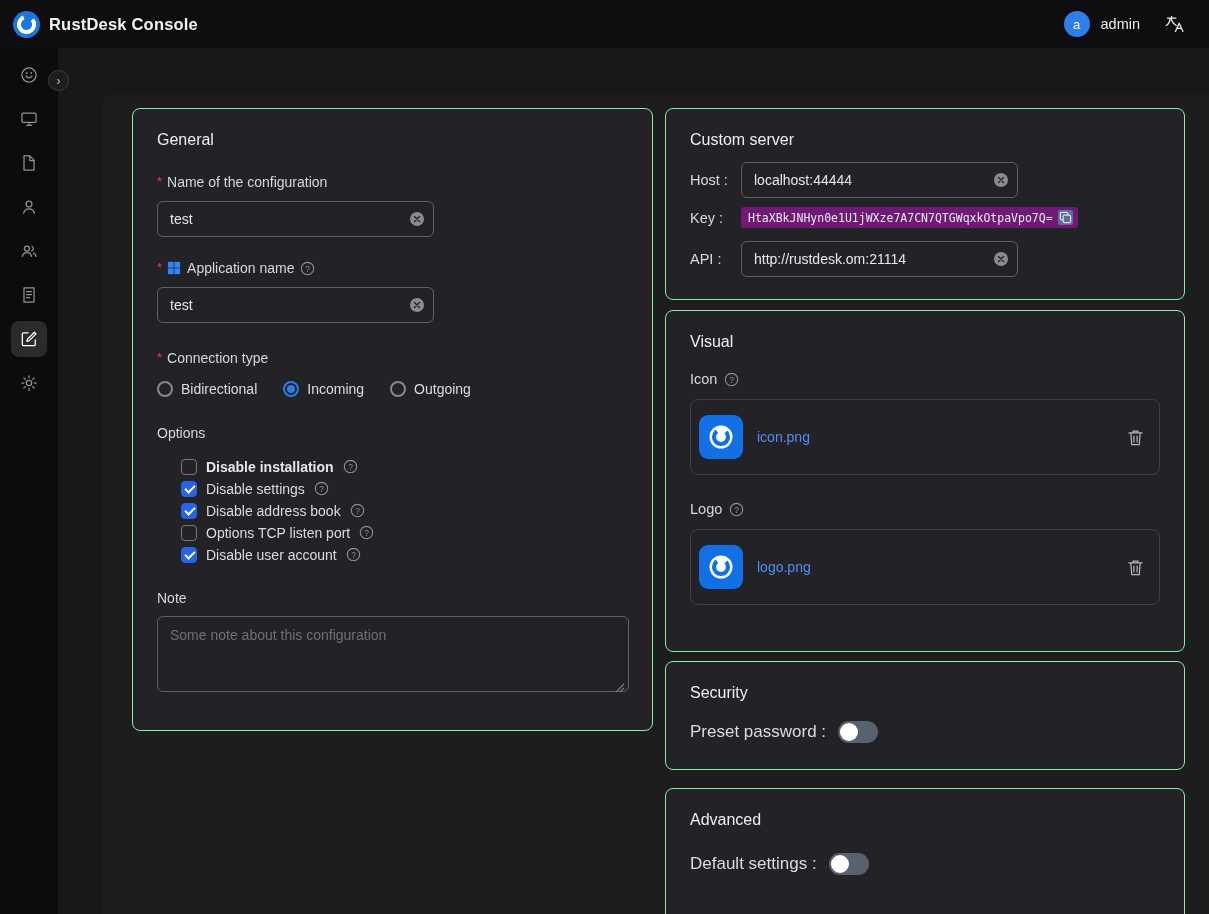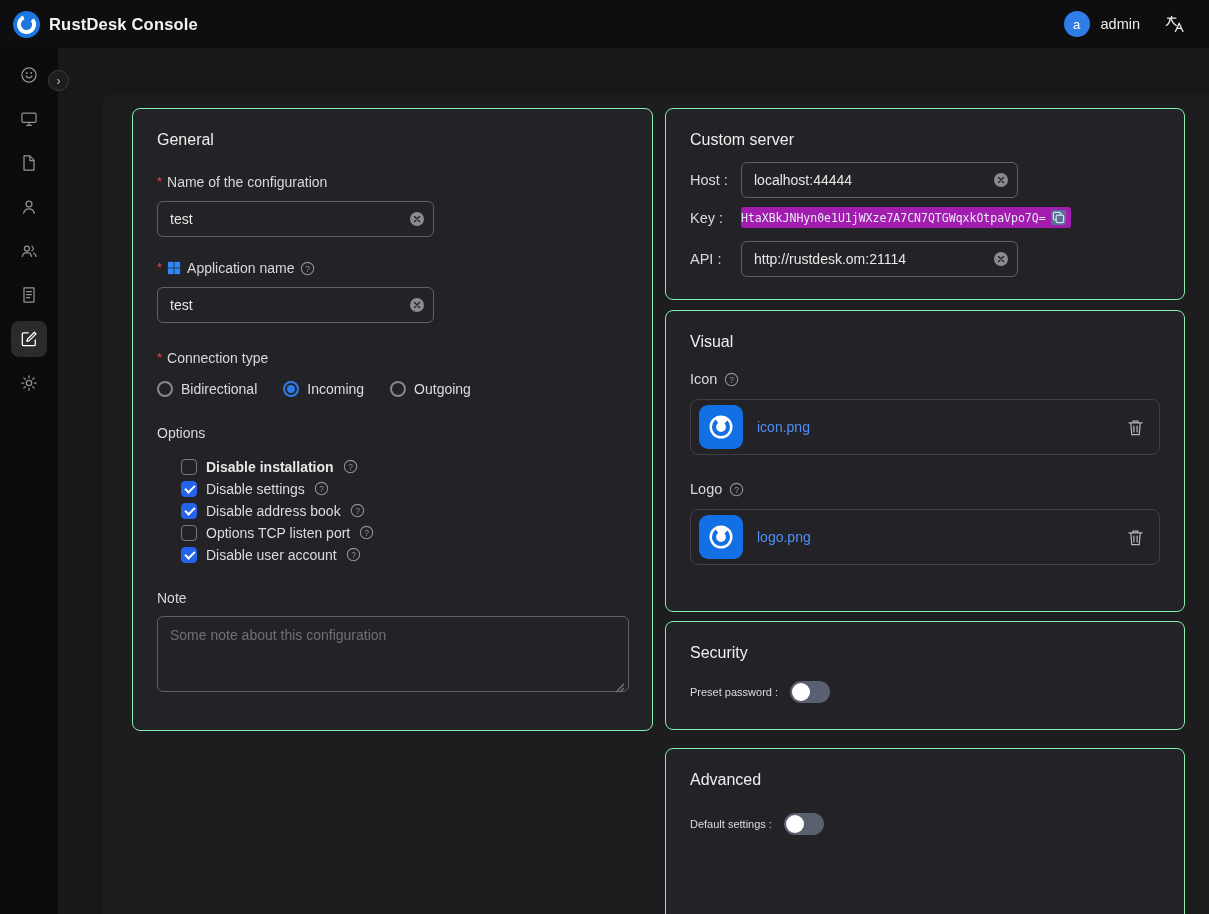--- a/index.html
+++ b/index.html
@@ -61,35 +61,35 @@
   .note-wrap { position:relative; margin-top:10px; }
   .note-area { width:472px; height:76px; background:transparent; border:1px solid #606066; border-radius:6px; color:#e5e5e5; font-size:14px; padding:10px 12px; font-family:inherit; resize:none; outline:none; display:block; }
   .note-area::placeholder { color:#6f6f74; }
   .resize-handle { position:absolute; right:3px; bottom:3px; width:10px; height:10px; cursor:nwse-resize; }
 
   
   .cs-card { padding:22px 24px 22px 24px; margin-bottom:10px; }
   .cs-row { display:flex; align-items:center; margin-top:13px; }
   .cs-row.key-row { margin-top:9px; }
   .cs-label { width:51px; font-size:14.5px; color:#dadadb; flex:0 0 51px; }
-  .key-chip { display:flex; align-items:center; gap:5px; background:#a21caf; border-radius:3px; padding:3px 5px 3px 0; }
+  .key-chip { display:flex; align-items:center; gap:5px; background:#701a75; border-radius:3px; padding:3px 5px 3px 7px; }
   .key-text { font-family:"DejaVu Sans Mono",monospace; font-size:11.5px; color:#e6ebf4; white-space:nowrap; }
   .copy-btn { display:flex; background:#5b6f93; border-radius:2px; padding:1px; cursor:pointer; }
 
   
   .visual-card { padding:22px 24px 46px 24px; margin-bottom:9px; }
   .visual-label { display:flex; align-items:center; gap:7px; font-size:14.5px; color:#d8d8d9; margin-top:20px; }
-  .filebox { margin-top:12px; height:56px; border:1px solid #404044; border-radius:8px; display:flex; align-items:center; gap:14px; padding:0 16px 0 8px; }
+  .filebox { margin-top:12px; height:76px; border:1px solid #404044; border-radius:8px; display:flex; align-items:center; gap:14px; padding:0 16px 0 8px; }
   .file-thumb { width:44px; height:44px; border-radius:8px; overflow:hidden; flex:0 0 44px; }
   .file-link { font-size:14px; color:#4f8ef7; cursor:pointer; text-decoration:none; }
   .trash-btn { margin-left:auto; display:flex; cursor:pointer; }
 
   
   .security-card { padding:22px 24px 26px 24px; margin-bottom:18px; }
-  .toggle-row { display:flex; align-items:center; gap:12px; margin-top:19px; font-size:11px; color:#dcdcdd; }
+  .toggle-row { display:flex; align-items:center; gap:12px; margin-top:19px; font-size:17px; color:#dcdcdd; }
   .toggle { width:40px; height:22px; border-radius:11px; background:#596070; position:relative; cursor:pointer; flex:0 0 40px; transition:background .15s; }
   .toggle::after { content:""; position:absolute; left:2px; top:2px; width:18px; height:18px; border-radius:50%; background:#fff; transition:left .15s; }
 
   
   .advanced-card { padding:22px 24px; height:240px; }
 </style>
 </head>
 <body>
 
 <div class="app">

